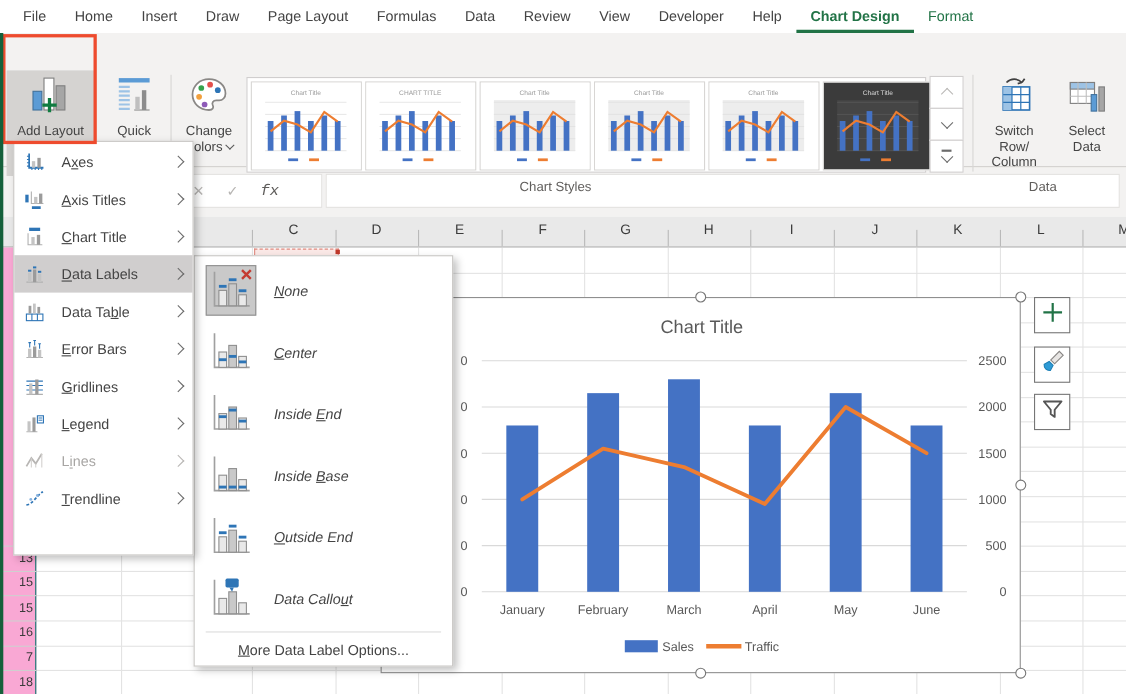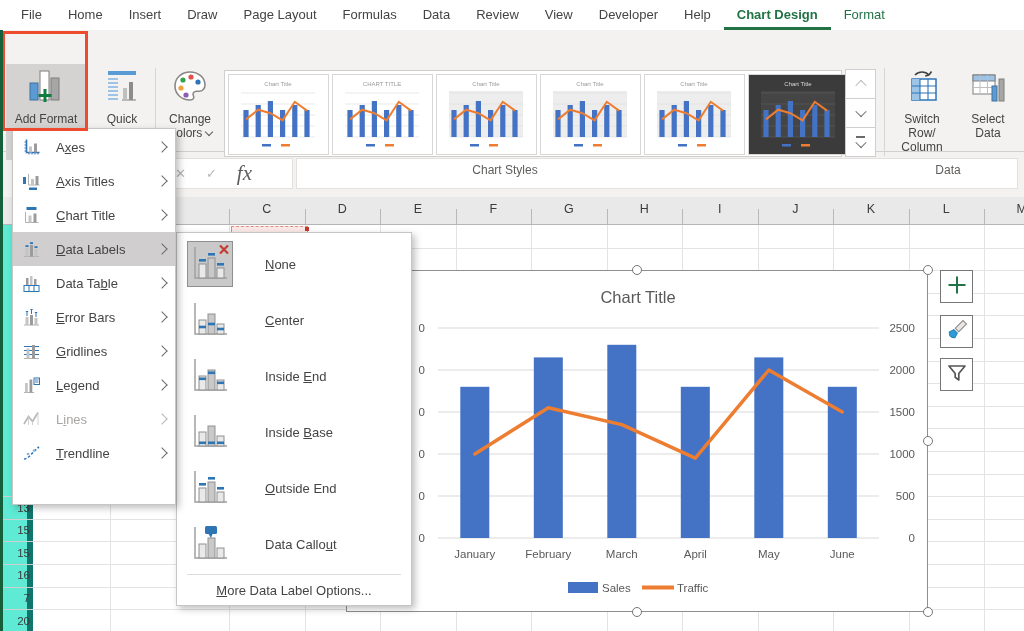--- a/index.html
+++ b/index.html
@@ -35,29 +35,29 @@
   .morebar{display:block;width:9px;height:2px;background:#6b6b6b;margin-bottom:2px;}
   #btn-src{left:890px;width:64px;}
   #btn-sd{left:958px;width:60px;}
   .grplabel{position:absolute;top:133px;font-size:12px;color:#605e5c;transform:translateX(-50%);}
   .cdown{display:inline-block;width:5px;height:5px;border-right:1.3px solid #5a5a5a;border-bottom:1.3px solid #5a5a5a;transform:rotate(45deg);margin-left:4px;vertical-align:2px;}
   
   .fbar{position:absolute;left:0;top:152px;width:1024px;height:45px;background:#f3f2f1;z-index:1;}
   .fbox{position:absolute;top:6px;height:31px;background:#fff;border:1px solid #e3e1df;box-sizing:border-box;}
   #fbox1{left:150px;width:143px;display:flex;align-items:center;padding-left:24px;gap:20px;}
   #fbox2{left:296px;width:722px;}
-  .fx{font-family:Liberation Serif, serif;font-style:italic;font-size:21px;color:#5f5d5b;}
+  .fx{font-family:Liberation Mono, monospace;font-style:italic;font-size:14px;color:#5f5d5b;}
   .fico{font-size:13px;color:#b7b5b3;}
   
   .colheads{position:absolute;left:0;top:197px;width:1024px;height:28px;background:#e9e9e9;
     border-bottom:1px solid #b5b5b5;box-sizing:border-box;z-index:1;}
   .colhead{position:absolute;top:5px;font-size:12.5px;color:#3b3b3b;transform:translateX(-50%);}
   .htick{position:absolute;bottom:0;width:1px;height:15px;background:#b9b9b9;}
-  .rowheads{position:absolute;left:0;top:225px;width:33px;height:406px;background:#5eead4;
-    border-right:6px solid #0f766e;box-sizing:border-box;z-index:1;}
+  .rowheads{position:absolute;left:0;top:225px;width:33px;height:406px;background:#f9a8d4;
+    border-right:1px solid #0f766e;box-sizing:border-box;z-index:1;}
   .rowhead{position:absolute;left:0;width:30px;text-align:right;font-size:11.5px;color:#3b3b3b;transform:translateY(-50%);}
   .rtick{position:absolute;left:0;width:33px;height:1px;background:#cfcfcf;}
   .grid{position:absolute;left:33px;top:225px;width:991px;height:406px;background:#fff;overflow:hidden;}
   .gv{position:absolute;top:0;width:1px;height:406px;background:#e3e3e3;}
   .gh{position:absolute;left:0;width:991px;height:1px;background:#e3e3e3;}
   .pinkstrip{position:absolute;left:231px;top:226px;width:77px;height:6px;background:#fbe9e7;
     border:1px dashed #e08a80;border-bottom:none;box-sizing:border-box;z-index:2;}
   .pinkdot{position:absolute;left:305px;top:227px;width:4px;height:4px;background:#c0392b;z-index:2;}
   .greenedge{position:absolute;left:0;top:30px;width:2.5px;height:601px;background:#15603b;z-index:13;}
   
@@ -77,21 +77,21 @@
   .mi.dis{color:#a8a6a4;}
   .mi .mic{width:19px;height:19px;flex:0 0 19px;}
   .mi .mil{flex:1;margin-left:15px;white-space:nowrap;}
   .mi .chev{flex:0 0 7px;}
   .mi.dis .chev{border-color:#b9b7b5;}
   .submenu{position:absolute;left:176px;top:232px;width:236px;height:374px;background:#fff;
     border:1px solid #c8c6c4;box-shadow:3px 3px 7px rgba(0,0,0,.25);box-sizing:border-box;z-index:10;padding-top:3px;}
   .smi{height:56px;display:flex;align-items:center;padding-left:10px;font-size:13px;color:#444;cursor:default;}
   .smi .box{width:46px;height:46px;display:flex;align-items:center;justify-content:center;box-sizing:border-box;}
   .smi .box.sel{background:#c9c9c9;border:1px solid #8f8f8f;}
-  .smi .sml{margin-left:32px;}
+  .smi .sml{margin-left:16px;font-style:italic;}
   .smsep{height:1px;background:#dcdcdc;margin:2px 10px 0 10px;}
   .smfooter{height:31px;display:flex;align-items:center;justify-content:center;font-size:13px;color:#444;cursor:default;}
   u{text-decoration:underline;}
 </style>
 </head>
 <body>
 
 <div class="screen">
 
   <div class="menubar" id="menubar">
@@ -111,21 +111,21 @@
     </div>
 
   <div class="ribbon">
     <div class="rbtn" id="btn-ace">
       <span class="ic" id="ic-ace"><svg width="40" height="38" viewBox="0 0 40 38">
             <rect x="4" y="15" width="8" height="17" fill="#5b9bd5" stroke="#41719c"></rect>
             <rect x="14" y="3" width="9" height="29" fill="#fff" stroke="#7f7f7f"></rect>
             <rect x="25" y="10" width="8" height="22" fill="#a6a6a6" stroke="#7f7f7f"></rect>
             <path d="M19 21v13M12.5 27.5h13" stroke="#107c41" stroke-width="3" fill="none"></path>
           </svg></span>
-      <span class="lbl">Add Format</span>
+      <span class="lbl">Add Layout</span>
       <span class="lbl"><span>Element</span><span class="cdown"></span></span>
     </div>
     <div class="rbtn" id="btn-ql">
       <span class="ic" id="ic-ql"><svg width="40" height="38" viewBox="0 0 40 38">
             <rect x="6" y="3" width="28" height="4" fill="#5b9bd5"></rect>
             <path d="M6 11h10M6 15h10M6 19h10M6 23h10M6 27h10M6 31h10" stroke="#9dc3e6" stroke-width="2"></path>
             <path d="M20 32h14" stroke="#7f7f7f"></path>
             <rect x="21" y="20" width="4" height="12" fill="#bfbfbf"></rect>
             <rect x="27" y="14" width="4" height="18" fill="#8c8c8c"></rect>
           </svg></span>
@@ -371,21 +371,21 @@
       <span class="rowhead" style="top: 282.5px;">13</span>
       <div class="rtick" style="top: 271.2px;"></div>
       <span class="rowhead" style="top: 305.1px;">15</span>
       <div class="rtick" style="top: 293.8px;"></div>
       <span class="rowhead" style="top: 327.7px;">15</span>
       <div class="rtick" style="top: 316.4px;"></div>
       <span class="rowhead" style="top: 350.3px;">16</span>
       <div class="rtick" style="top: 339px;"></div>
       <span class="rowhead" style="top: 372.9px;">7</span>
       <div class="rtick" style="top: 361.6px;"></div>
-      <span class="rowhead" style="top: 395.5px;">20</span>
+      <span class="rowhead" style="top: 395.5px;">18</span>
       <div class="rtick" style="top: 384.2px;"></div>
     </div>
   <div class="pinkstrip"></div>
   <div class="pinkdot"></div>
 
   <div class="chart" id="chart"><svg width="580" height="340" viewBox="0 0 580 340">
         <line x1="91" y1="267" x2="532" y2="267" stroke="#d9d9d9" stroke-width="1"></line>
         <text x="568" y="271" font-size="11.5" text-anchor="end" fill="#595959">0</text>
         <text x="78" y="271" font-size="11.5" text-anchor="end" fill="#595959">0</text>
         <line x1="91" y1="225" x2="532" y2="225" stroke="#d9d9d9" stroke-width="1"></line>

